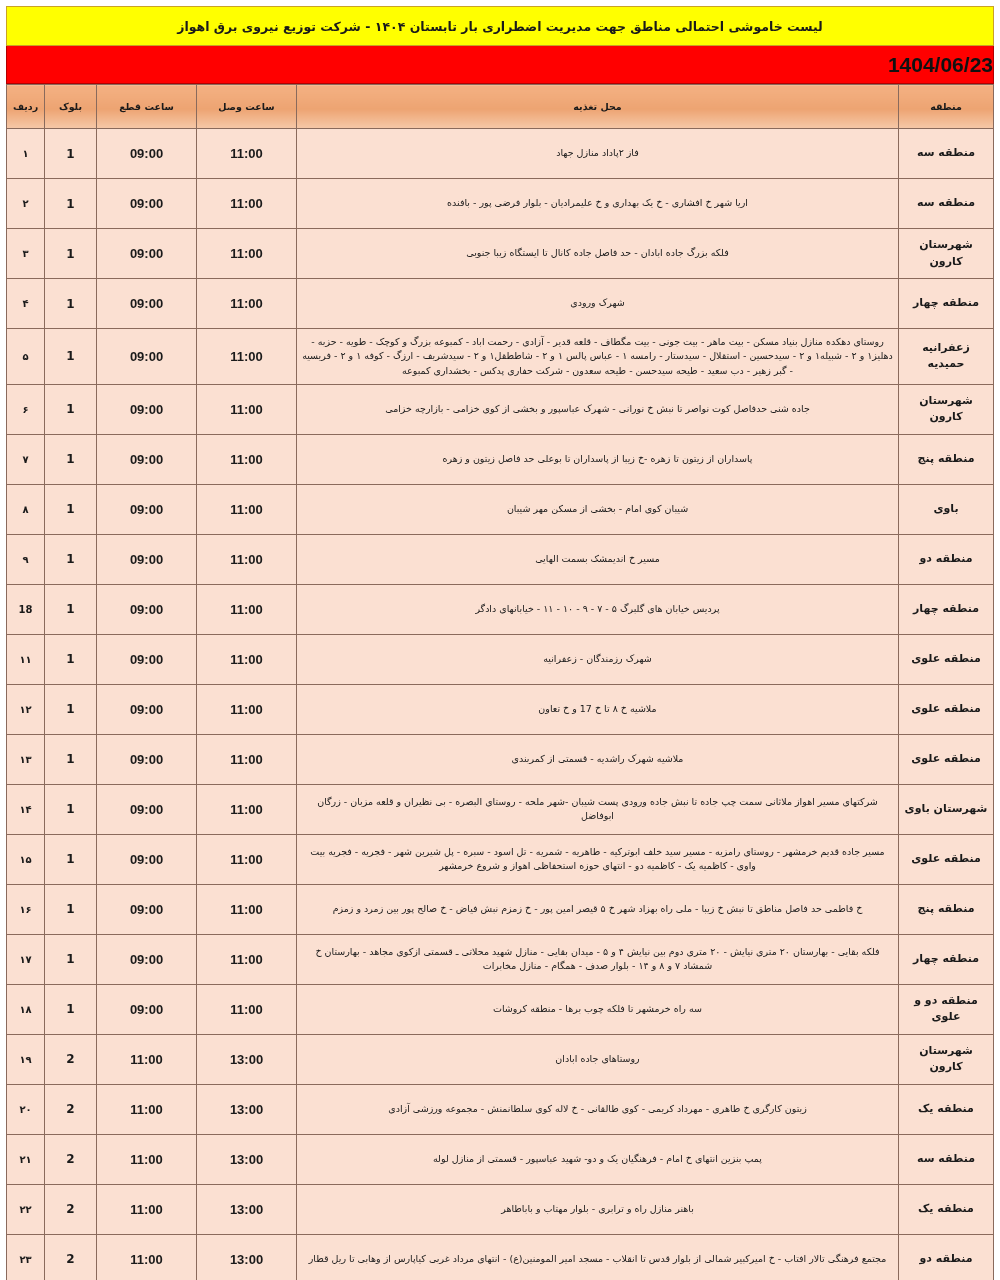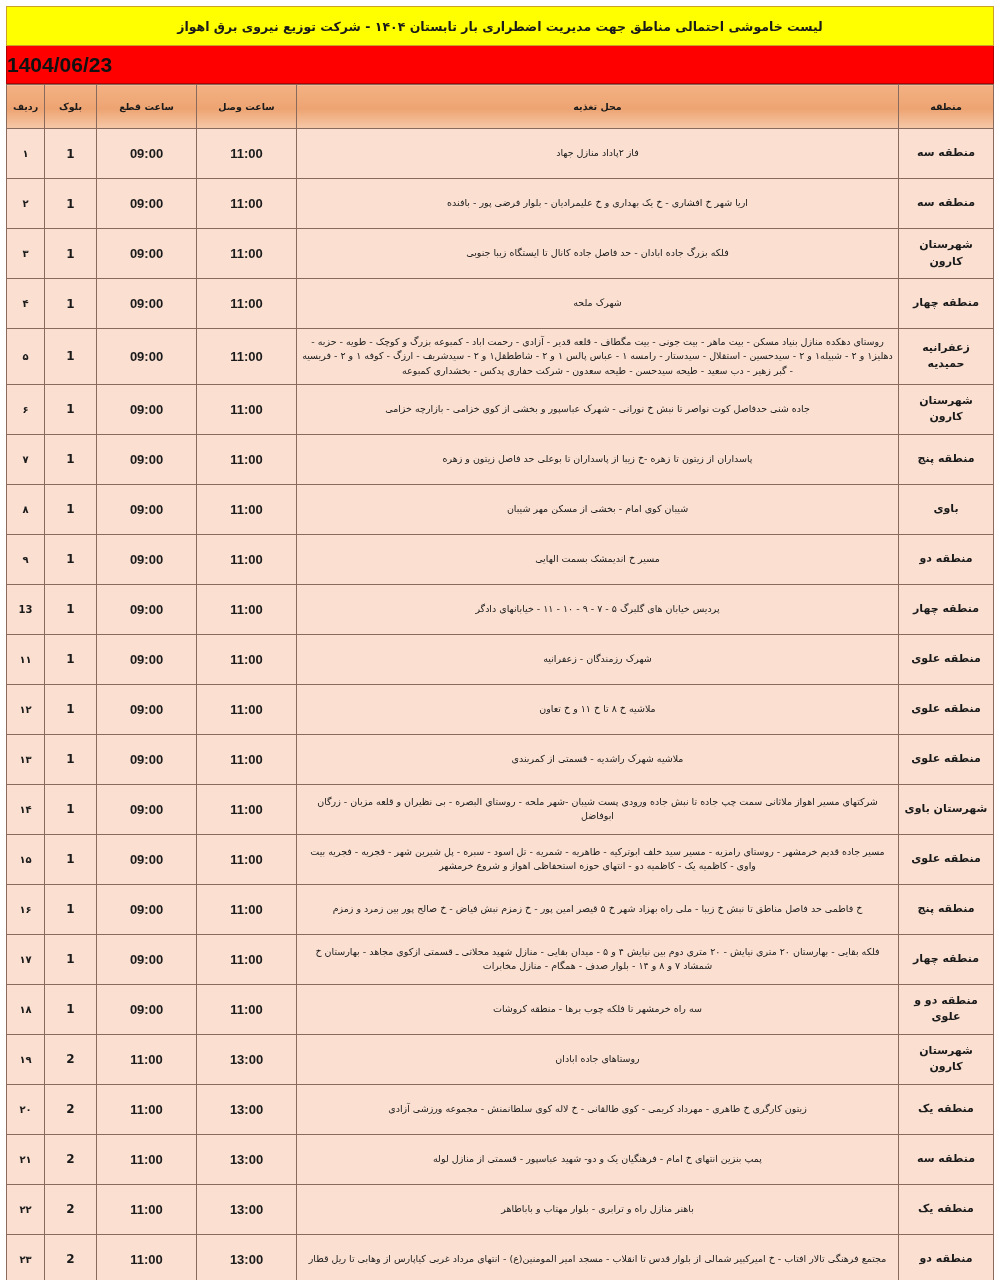--- a/index.html
+++ b/index.html
@@ -40,21 +40,21 @@
   }
 
   
   .date-bar {
     background: #ff0000;
     border: 1px solid #b30000;
     border-top: none;
     height: 38px;
     display: flex;
     align-items: center;
-    justify-content: flex-end;
+    justify-content: flex-start;
     box-sizing: border-box;
   }
   .date-bar .date-text {
     font-size: 21px;
     font-weight: bold;
     color: #111111;
     direction: ltr;
     font-family: "Liberation Sans", sans-serif;
   }
 
@@ -161,21 +161,21 @@
         <tr>
           <td class="cell-region">شهرستان کارون</td>
           <td class="cell-place">فلکه بزرگ جاده ابادان - حد فاصل جاده کانال تا ایستگاه زیبا جنوبی</td>
           <td class="cell-on">11:00</td>
           <td class="cell-off">09:00</td>
           <td class="cell-block">1</td>
           <td class="cell-rownum">۳</td>
         </tr>
         <tr>
           <td class="cell-region">منطقه چهار</td>
-          <td class="cell-place">شهرک ملحه</td>
+          <td class="cell-place">شهرک ورودی</td>
           <td class="cell-on">11:00</td>
           <td class="cell-off">09:00</td>
           <td class="cell-block">1</td>
           <td class="cell-rownum">۴</td>
         </tr>
         <tr>
           <td class="cell-region">زعفرانیه حمیدیه</td>
           <td class="cell-place">روستای دهکده منازل بنیاد مسکن - بیت ماهر - بیت جونی - بیت مگطاف - قلعه قدیر - آزادی - رحمت اباد - کمبوعه بزرگ و کوچک - طویه - حزبه - دهلیز۱ و ۲ - شبیله۱ و ۲ - سیدحسین - استقلال - سیدستار - رامسه ۱ - عباس پالس ۱ و ۲ - شاططقل۱ و ۲ - سیدشریف - ارزگ - کوفه ۱ و ۲ - فریسیه - گبر زهیر - دب سعید - طیحه سیدحسن - طیحه سعدون - شرکت حفاری پدکس - بخشداری کمبوعه</td>
           <td class="cell-on">11:00</td>
           <td class="cell-off">09:00</td>
@@ -213,33 +213,33 @@
           <td class="cell-off">09:00</td>
           <td class="cell-block">1</td>
           <td class="cell-rownum">۹</td>
         </tr>
         <tr>
           <td class="cell-region">منطقه چهار</td>
           <td class="cell-place">پردیس خیابان های گلبرگ ۵ - ۷ - ۹ - ۱۰ - ۱۱ - خیابانهای دادگر</td>
           <td class="cell-on">11:00</td>
           <td class="cell-off">09:00</td>
           <td class="cell-block">1</td>
-          <td class="cell-rownum">13</td>
+          <td class="cell-rownum">18</td>
         </tr>
         <tr>
           <td class="cell-region">منطقه علوی</td>
           <td class="cell-place">شهرک رزمندگان - زعفرانیه</td>
           <td class="cell-on">11:00</td>
           <td class="cell-off">09:00</td>
           <td class="cell-block">1</td>
           <td class="cell-rownum">۱۱</td>
         </tr>
         <tr>
           <td class="cell-region">منطقه علوی</td>
-          <td class="cell-place">ملاشیه خ ۸ تا خ ۱۱ و خ تعاون</td>
+          <td class="cell-place">ملاشیه خ ۸ تا خ 17 و خ تعاون</td>
           <td class="cell-on">11:00</td>
           <td class="cell-off">09:00</td>
           <td class="cell-block">1</td>
           <td class="cell-rownum">۱۲</td>
         </tr>
         <tr>
           <td class="cell-region">منطقه علوی</td>
           <td class="cell-place">ملاشیه شهرک راشدیه - قسمتی از کمربندی</td>
           <td class="cell-on">11:00</td>
           <td class="cell-off">09:00</td>

